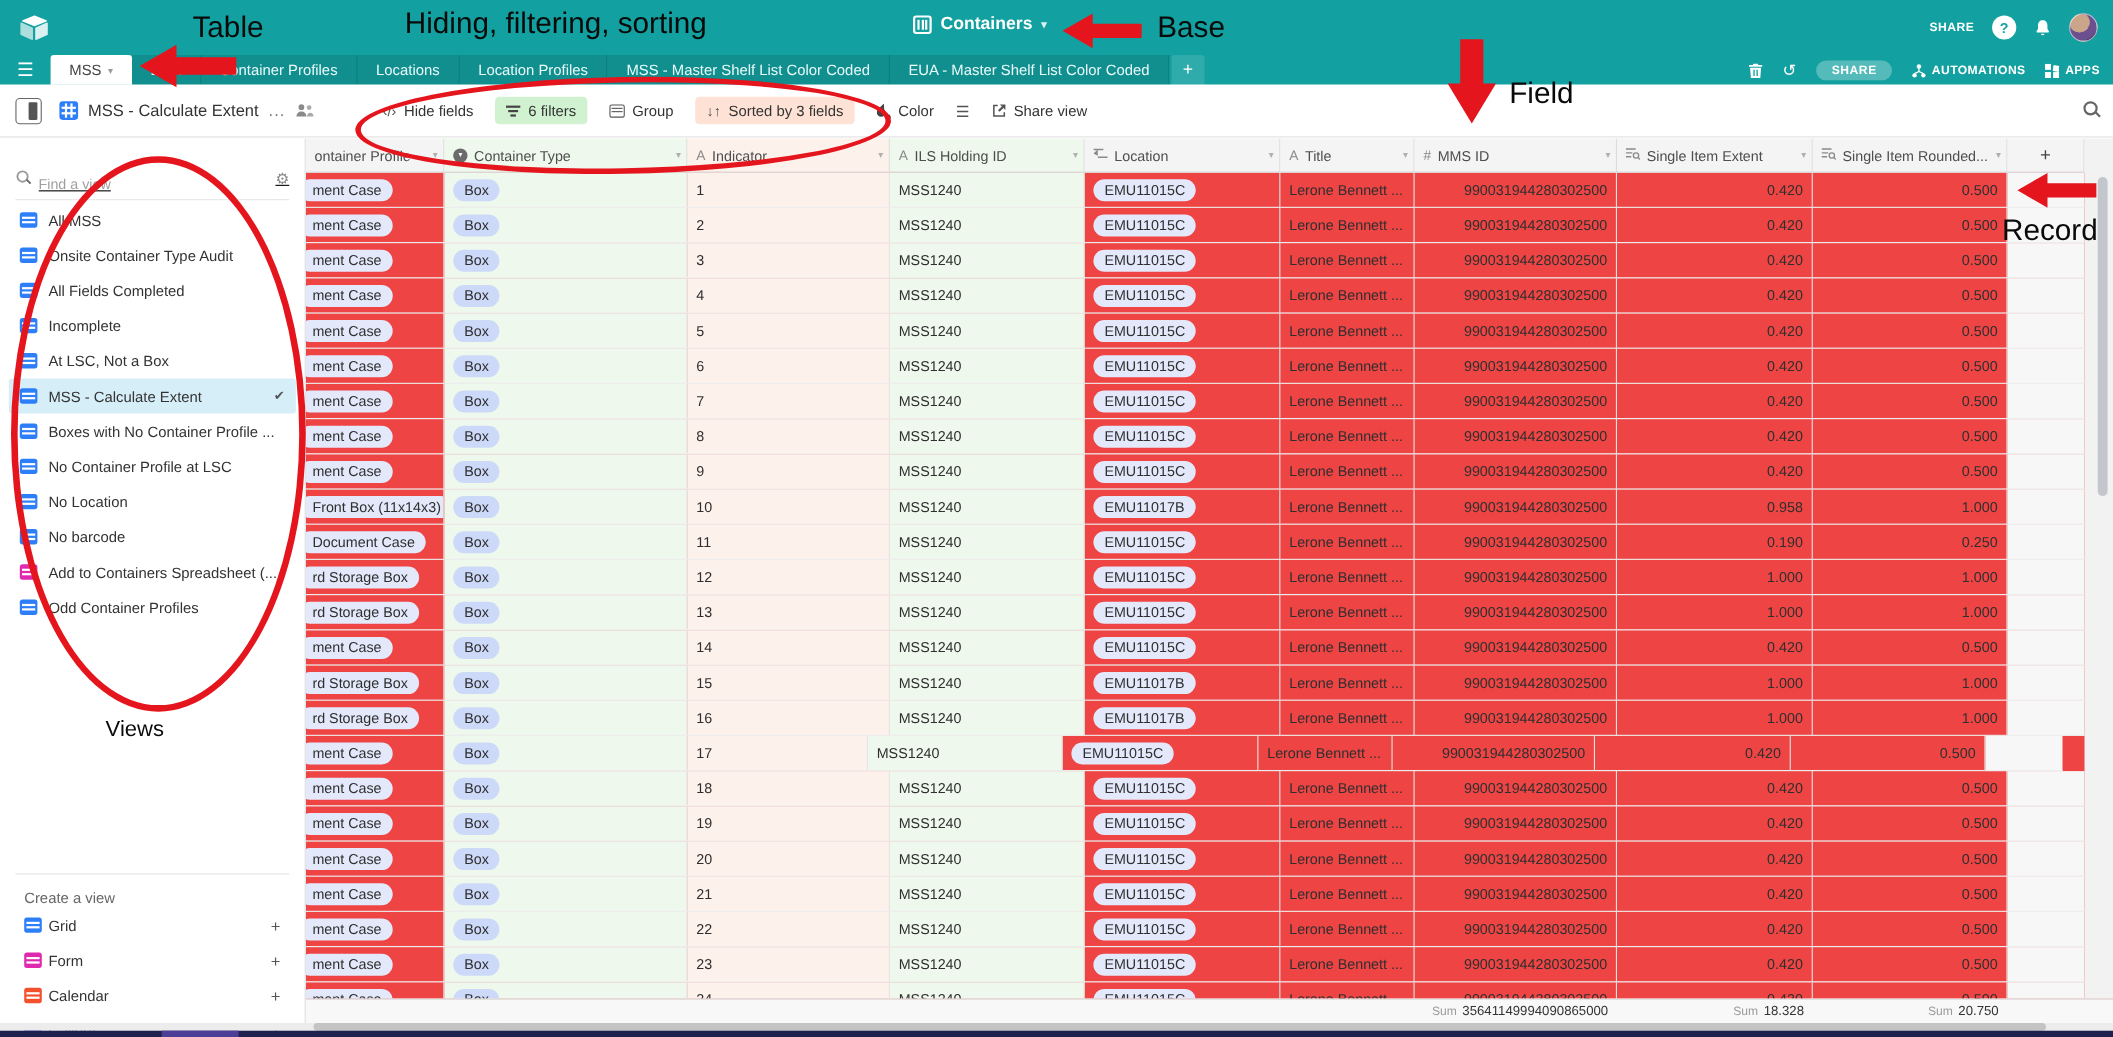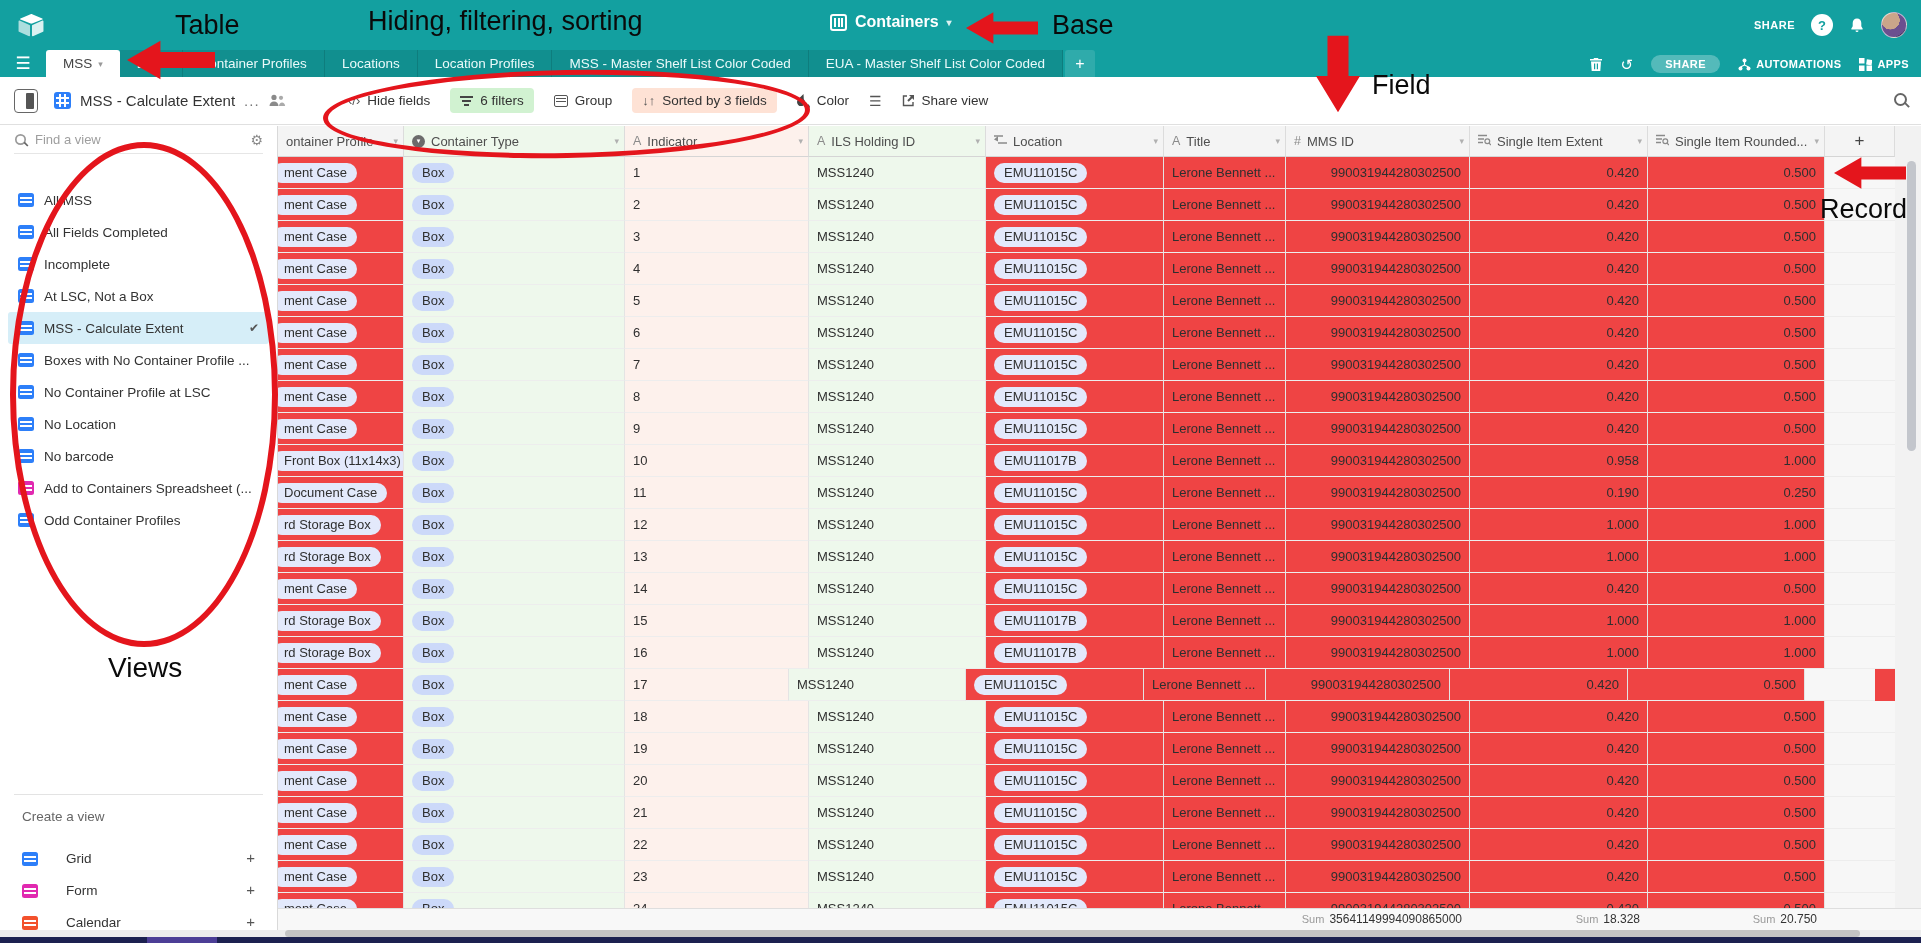--- a/index.html
+++ b/index.html
@@ -54,38 +54,38 @@
   .funnel i:nth-child(1){ width:13px; } .funnel i:nth-child(2){ width:9px; } .funnel i:nth-child(3){ width:5px; }
   .group-icon { width:14px; height:12px; border:1.5px solid #555; border-radius:2px; position:relative; }
   .group-icon:before { content:""; position:absolute; left:1px; right:1px; top:2px; height:1.5px; background:#555; box-shadow:0 3px 0 #555; }
   .rowheight-icon { color:#555; font-size:14px; cursor:pointer; }
   .toolbar-search { position:absolute; right:14px; }
   .search-glyph { width:13px; height:13px; border:2px solid #666; border-radius:50%; position:relative; display:inline-block; }
   .search-glyph:after { content:""; position:absolute; width:6px; height:2px; background:#666; transform:rotate(45deg); right:-5px; bottom:-2px; }
 
   
   .sidebar { position:absolute; left:0; top:126px; width:278px; height:804px; background:#fff; border-right:1px solid #d9d9d9; }
-  .view-search { position:absolute; left:14px; right:14px; top:0; height:28px; display:flex; align-items:center; gap:8px; border-bottom:1px solid #e6e6e6; }
+  .view-search { position:absolute; left:14px; right:14px; top:28px; height:28px; display:flex; gap:8px; border-bottom:1px solid #e6e6e6;text-decoration:underline; }
   .view-search input { border:none; outline:none; font-size:13px; color:#333; flex:1; font-family:inherit; }
   .view-search input::placeholder { color:#9e9e9e; }
   .gear { color:#8a8a8a; font-size:14px; cursor:pointer; }
   .views-list { position:absolute; left:8px; right:8px; top:58px; }
   .view-item { height:32px; display:flex; align-items:center; gap:10px; padding:0 10px; border-radius:3px; cursor:pointer; font-size:13.5px; color:#333; }
   .view-item.selected { background:#d6eef8; }
   .view-item .check { margin-left:auto; color:#555; font-size:12px; }
   .vicon { width:16px; height:14px; border-radius:2.5px; position:relative; flex:none; }
   .vicon.grid { background:#2d7ff9; }
   .vicon.form { background:#e129b0; }
   .vicon.calendar { background:#f3512c; }
   .vicon.gallery { background:#7c39ec; }
   .vicon:before { content:""; position:absolute; left:2px; right:2px; top:4px; height:1.5px; background:#fff; box-shadow:0 4px 0 #fff; }
   .create-section { position:absolute; left:14px; right:14px; top:668px; }
   .create-divider { border-top:1px solid #e3e3e3; margin-bottom:14px; }
   .create-title { font-size:13.5px; color:#666; margin:6px 0 10px 8px; }
-  .create-item { height:32px; display:flex; align-items:flex-end; gap:28px; padding:0 8px; font-size:13.5px; color:#333; cursor:pointer; }
+  .create-item { height:32px; display:flex; align-items:flex-start; gap:6px; padding:0 8px; font-size:13.5px; color:#333; cursor:pointer; }
   .create-item .plus { margin-left:auto; color:#555; font-size:15px; cursor:pointer; }
 
   
   .gridarea { position:absolute; left:278px; top:126px; right:0; height:782px; background:#f7f7f7; overflow:hidden; }
   .grid-header { position:absolute; left:0; top:0; height:31px; display:flex; }
   .hcell { height:31px; border-right:1px solid #dcdcdc; border-bottom:1px solid #d5d5d5; background:#f4f4f4; display:flex; align-items:center; gap:6px; padding:0 18px 0 8px; font-size:13px; color:#4e4e4e; position:relative; cursor:pointer; white-space:nowrap; overflow:hidden; }
   .hcell .hcaret { position:absolute; right:5px; color:#b0b0b0; font-size:9px; }
   .hcell.tint-green { background:#eef8ec; }
   .hcell.tint-pink { background:#fdf1ec; }
   .hcell.addfield { justify-content:center; padding:0; font-size:17px; color:#444; }
@@ -265,20 +265,24 @@
       <input type="text" placeholder="Find a view" style="">
       <span class="gear">⚙</span>
     </div>
     <div class="views-list" id="views-list">
         <div class="view-item">
           <span class="vicon grid"></span>
           <span>All MSS</span>
         </div>
         <div class="view-item">
           <span class="vicon grid"></span>
+          <span>Onsite Container Type Audit</span>
+        </div>
+        <div class="view-item">
+          <span class="vicon grid"></span>
           <span>All Fields Completed</span>
         </div>
         <div class="view-item">
           <span class="vicon grid"></span>
           <span>Incomplete</span>
         </div>
         <div class="view-item">
           <span class="vicon grid"></span>
           <span>At LSC, Not a Box</span>
         </div>
@@ -866,15 +870,15 @@
       <path d="M12 0 L34 0 L34 42 L46 42 L23 80 L0 42 L12 42 Z"></path>
     </svg>
   <div class="ann ann-label" style="left:1372px;top:70px;">Field</div>
 
   <svg class="ann arrow-svg" style="left:1834px;top:156px;" width="72" height="34" viewBox="0 0 100 44">
       <path d="M0 22 L38 0 L38 13 L100 13 L100 31 L38 31 L38 44 Z"></path>
     </svg>
   <div class="ann ann-label" style="left:1820px;top:194px;">Record</div>
 
   <div class="ann ann-ellipse" style="left:10px;top:142px;width:268px;height:505px;border-width:6px;"></div>
-  <div class="ann ann-label" style="left:108px;top:652px;font-size:28px;">Views</div>
+  <div class="ann ann-label" style="left:96px;top:652px;font-size:20px;">Views</div>
 
 </div>
 
 </body></html>

